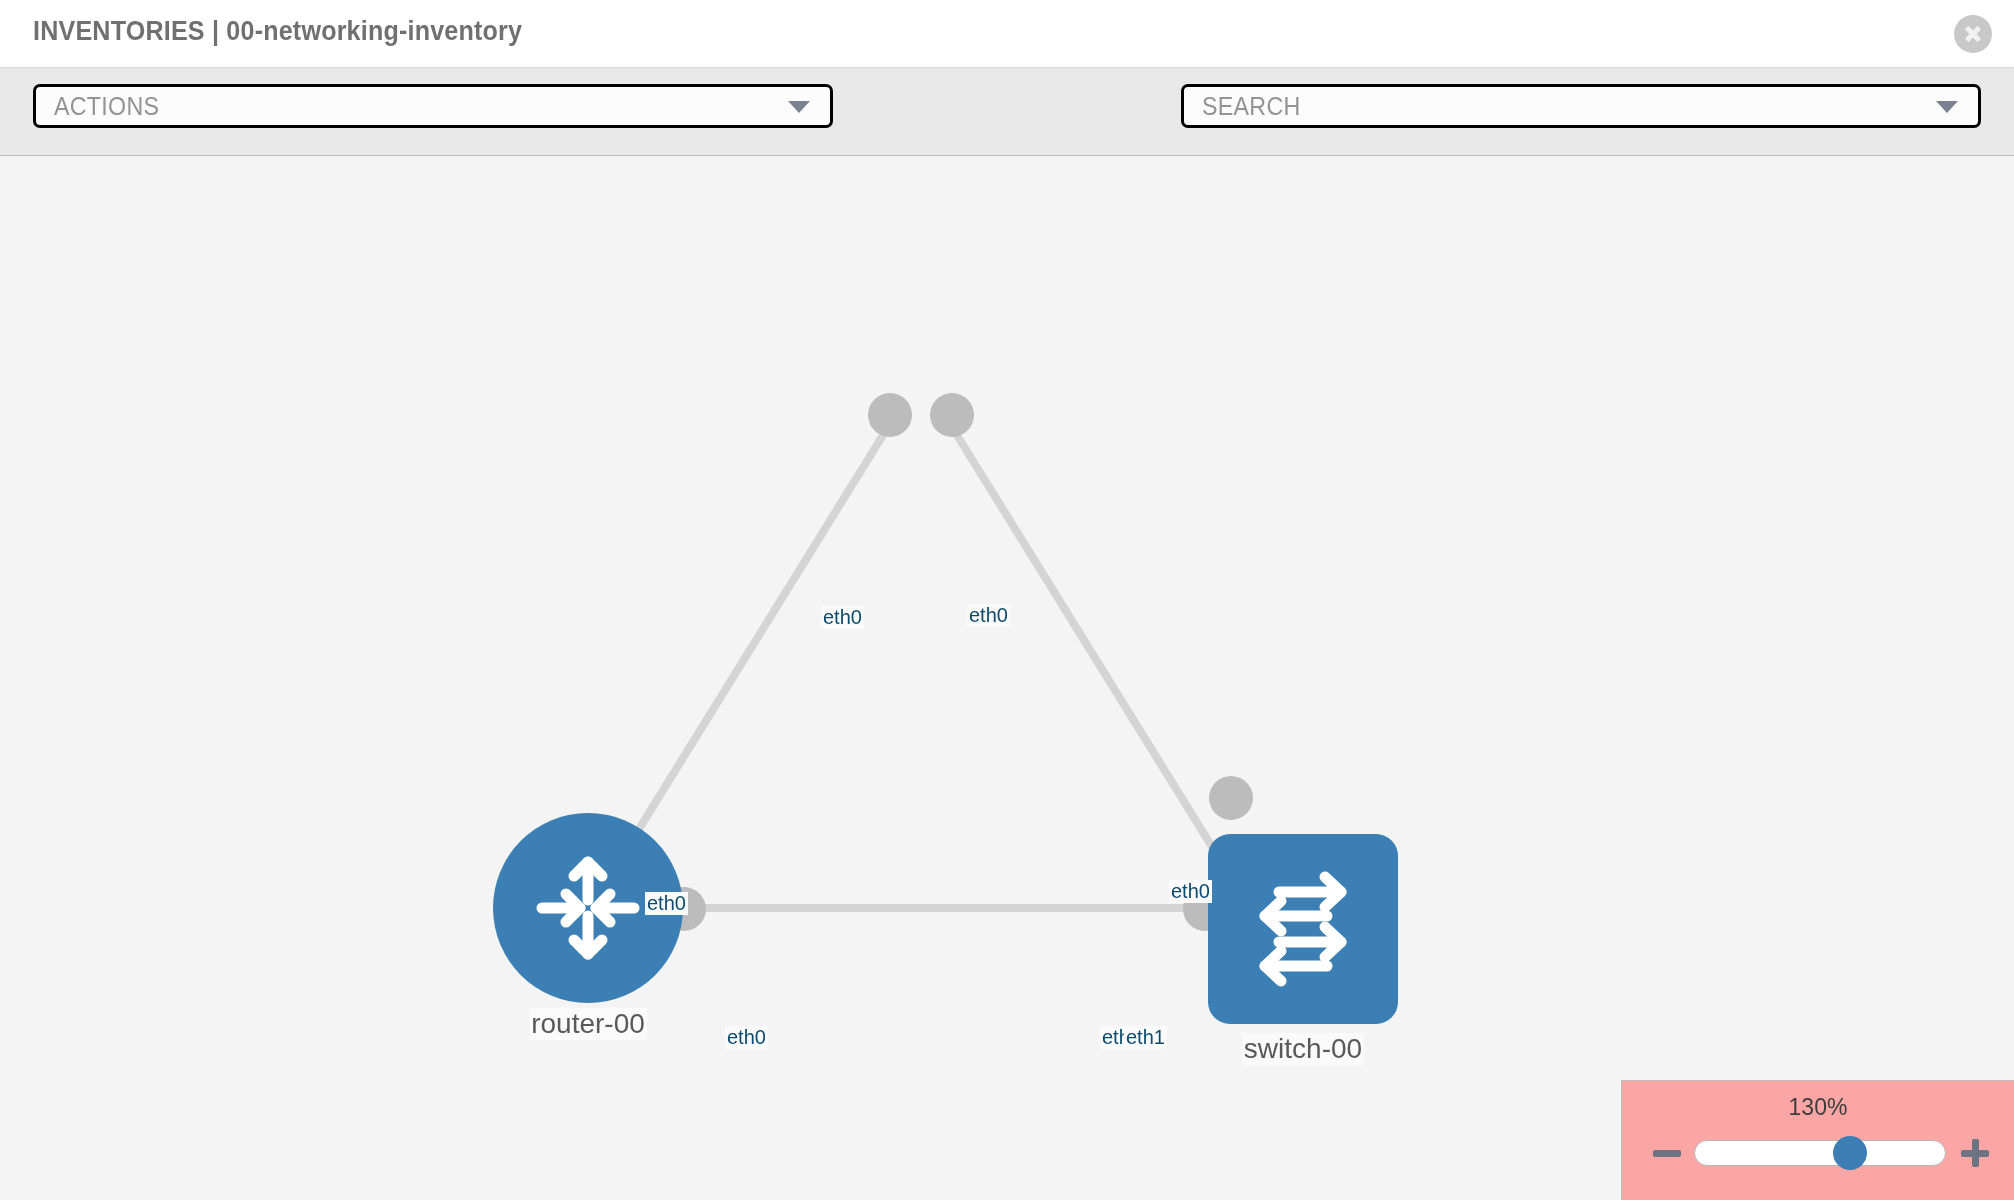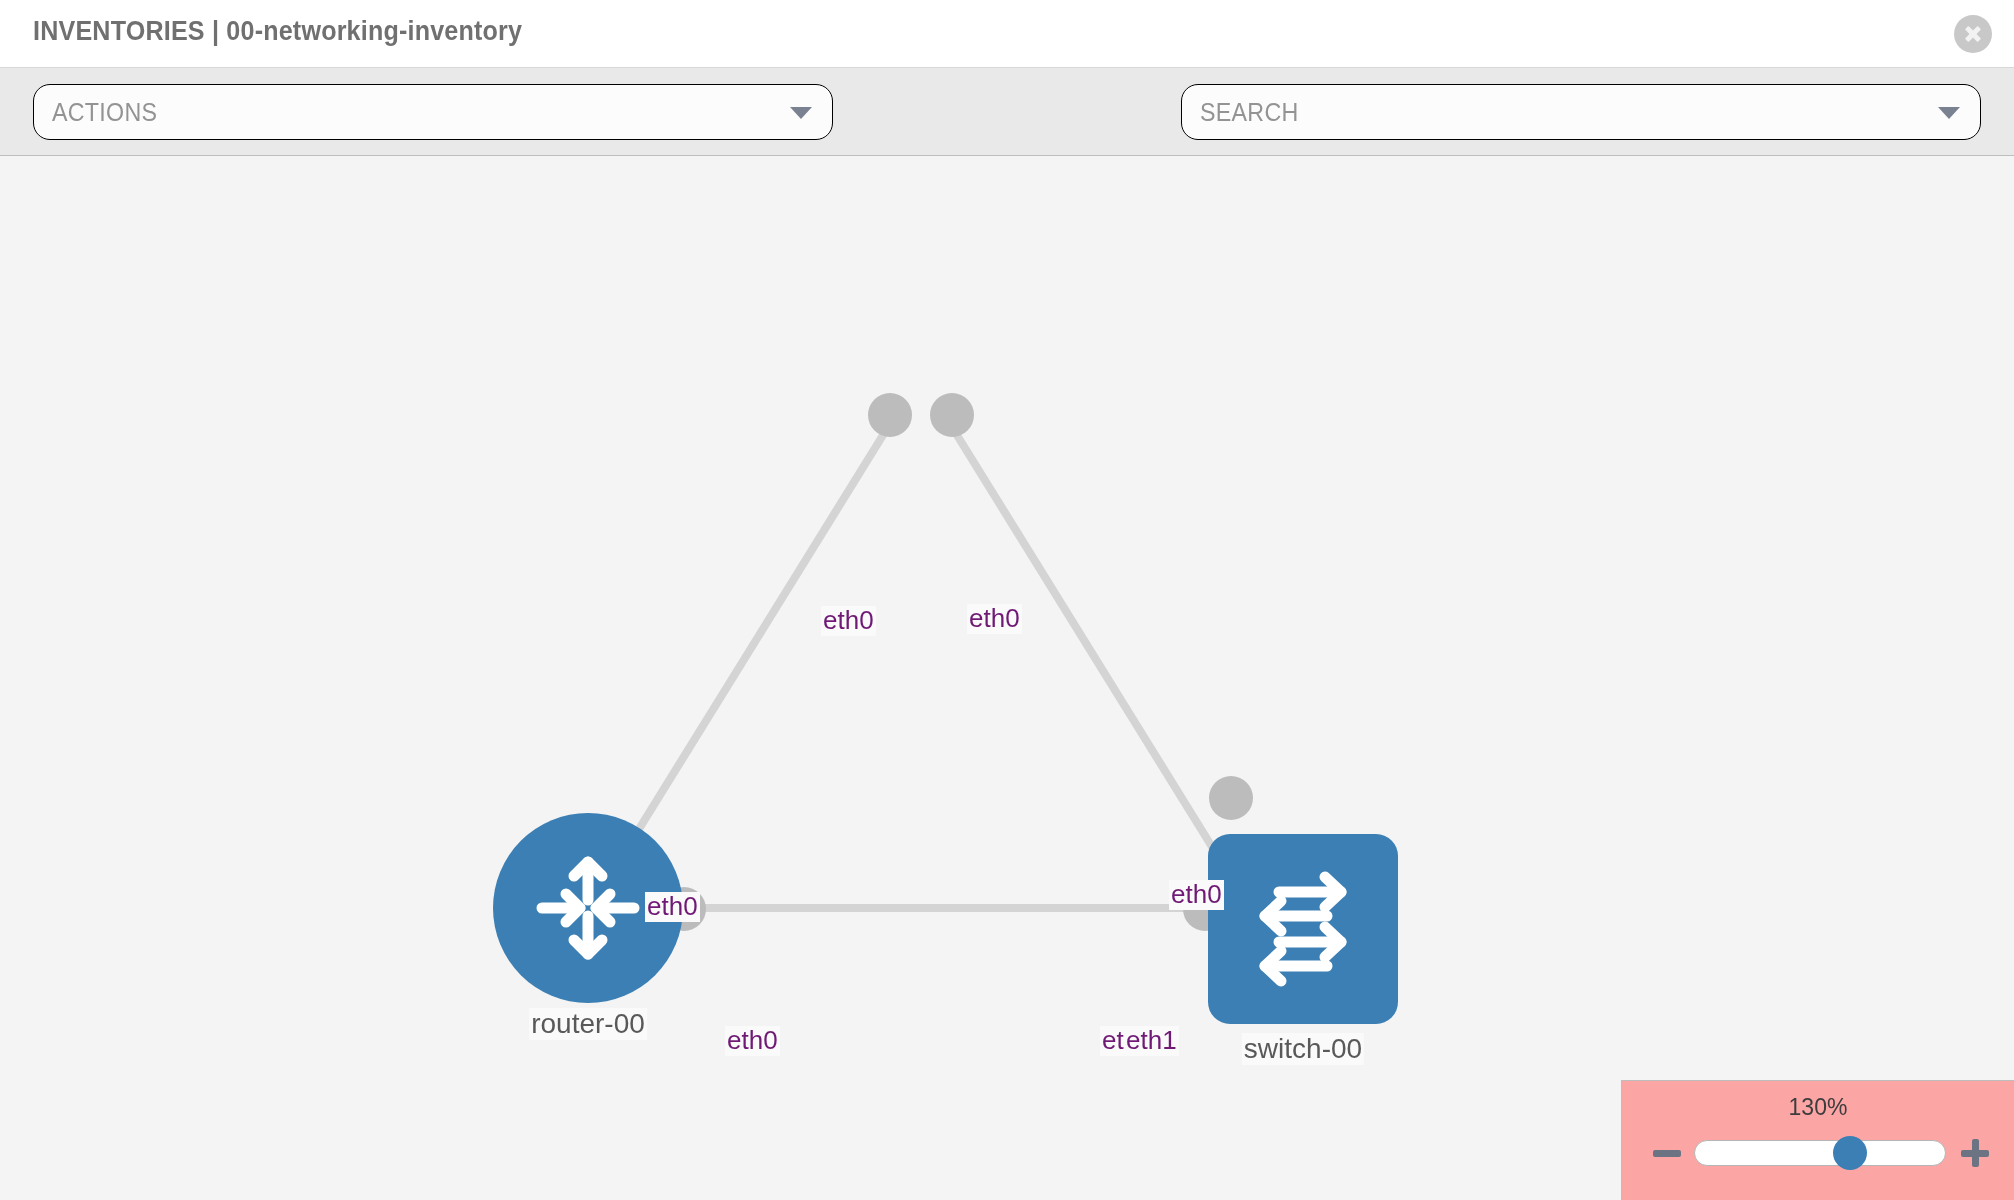--- a/index.html
+++ b/index.html
@@ -74,23 +74,23 @@
     top: 68px; left: 0;
     width: 2014px;
     height: 88px;
     background: #e9e9e9;
     border-bottom: 1px solid #bdbdbd;
   }
 
   .select-box {
     position: absolute;
     background: #fcfcfc;
-    border: 1px solid #000000;
-    border-radius: 17px;
-    height: 56px;
+    border: 3px solid #000000;
+    border-radius: 7px;
+    height: 44px;
     cursor: pointer;
   }
   .select-box .sel-label {
     position: absolute;
     left: 18px;
     top: 50%;
     transform: translateY(-50%) scaleX(0.93);
     transform-origin: left center;
     font-size: 25px;
     color: #939393;
@@ -180,22 +180,22 @@
     position: absolute;
     width: 44px;
     height: 44px;
     border-radius: 50%;
     background: #bcbcbc;
   }
 
   
   .iface-label {
     position: absolute;
-    font-size: 26px;
-    color: #701a75;
+    font-size: 20px;
+    color: #0c4a6e;
     background: #fafafa;
     padding: 0 2px;
     white-space: nowrap;
     line-height: 1.15;
   }
 
   
   .zoom-panel {
     position: absolute;
     left: 1621px;

